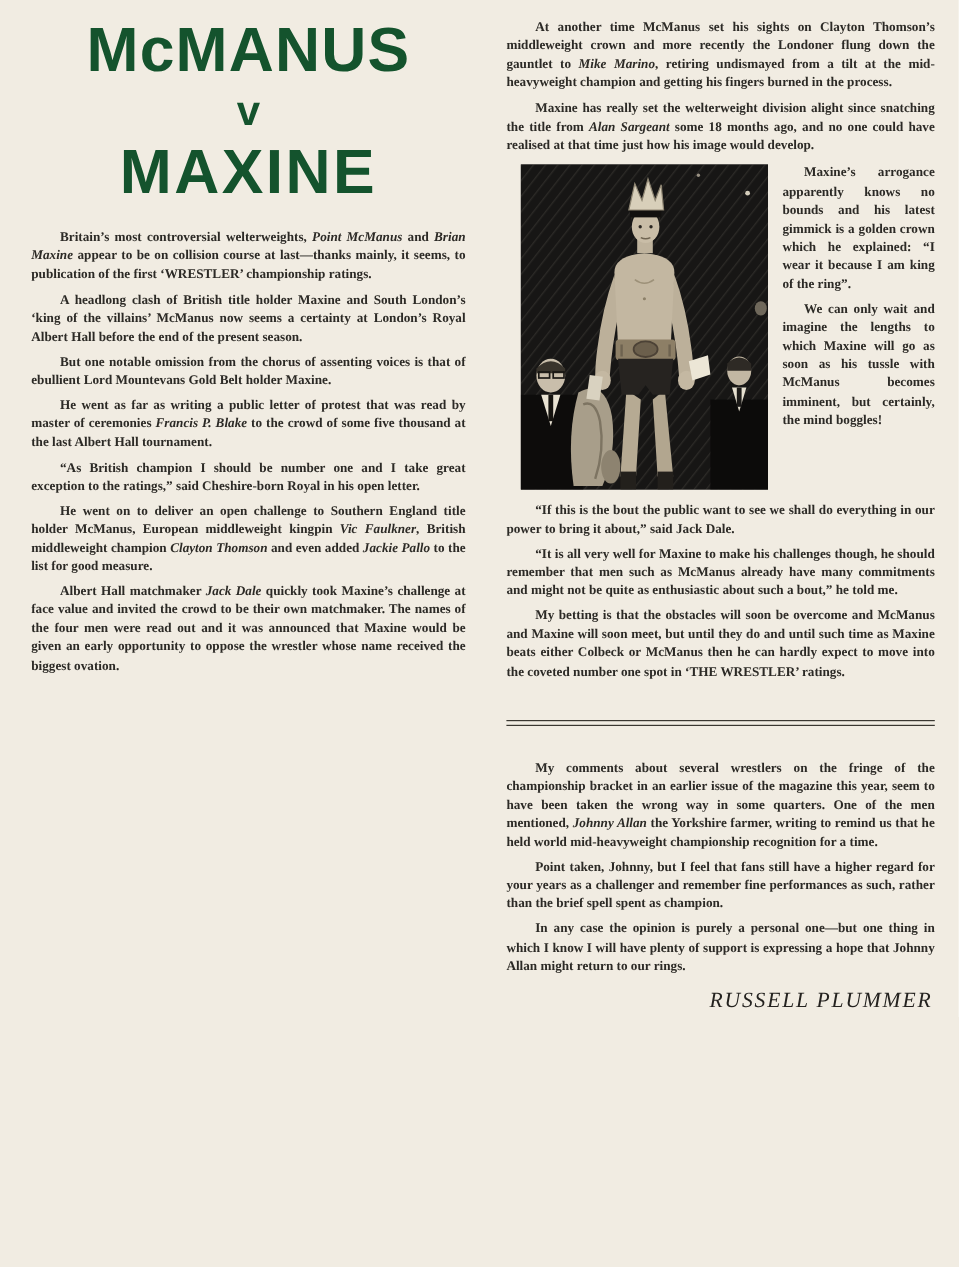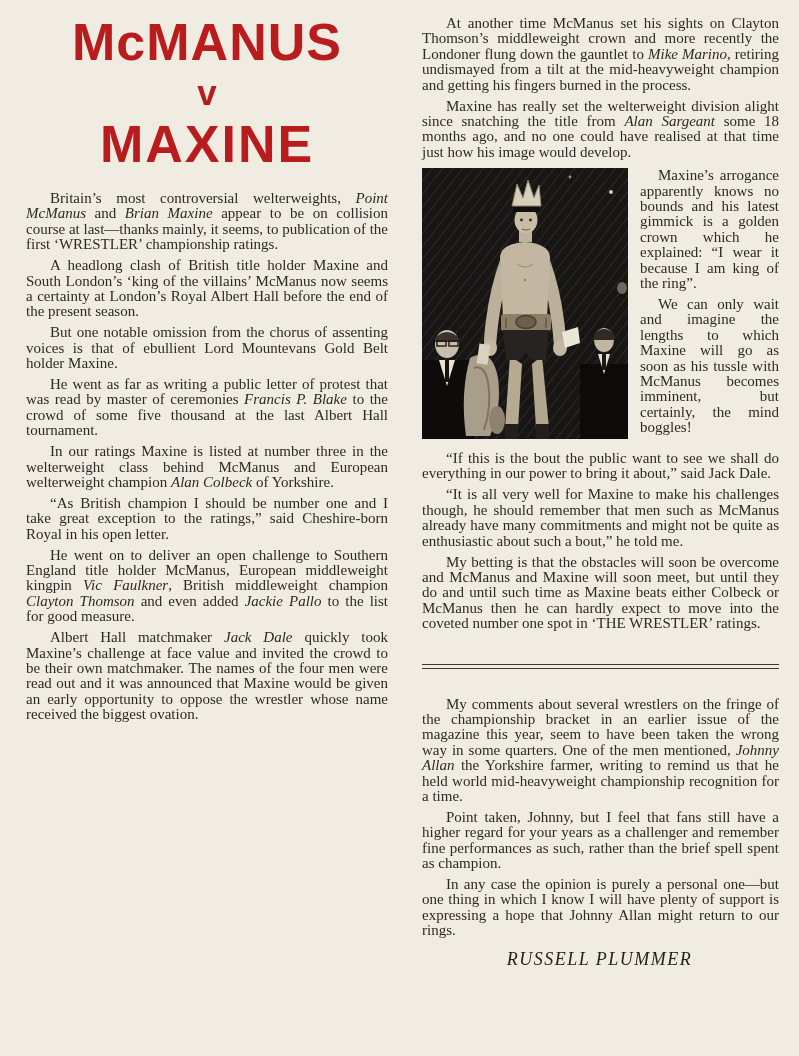--- a/index.html
+++ b/index.html
@@ -11,60 +11,61 @@
     overflow: hidden;
     color: #2c2a26;
     box-sizing: border-box;
     padding: 16px 14px 0 26px;
   }
   .columns { display: flex; gap: 34px; }
   .col-left  { width: 362px; flex: none; }
   .col-right { width: 357px; flex: none; }
 
   
-  .headline { text-align: center; color: #b91c1c; font-family: "Liberation Sans", sans-serif; margin-bottom: 20px; }
+  .headline { text-align: center; color: #14532d; font-family: "Liberation Sans", sans-serif; margin-bottom: 20px; }
   .headline .t1 { font-size: 52px; font-weight: 700; letter-spacing: 1px; line-height: 1.02; }
   .headline .t2 { font-size: 35px; font-weight: 700; line-height: 1.0; margin-top: 6px; }
   .headline .t3 { font-size: 52px; font-weight: 700; letter-spacing: 2px; line-height: 1.02; margin-top: 8px; }
   .headline .subtitle { font-size: 33px; font-weight: 700; font-style: italic; letter-spacing: .5px; margin-top: 13px; line-height: 1.05; }
 
   
   .para {
     font-family: "Liberation Serif", serif;
-    font-size: 15px;
+    font-size: 11px;
     line-height: 15.4px;
     text-align: justify;
     text-indent: 24px;
     margin: 0 0 5.5px 0;
+    font-weight: bold;
   }
   .para em { font-style: italic; }
 
   
-  .figure-row { display: flex; margin: 8px 0 10px 0; }
+  .figure-row { display: flex; margin: 8px 0 10px 12px; }
   .photo {
     width: 206px; height: 271px; flex: none; margin-right: 12px;
     background: #161514;
   }
   .photo svg { display: block; width: 206px; height: 271px; }
   .side-text { flex: 1; min-width: 0; }
   .side-text .para { text-indent: 18px; }
 
   .divider {
     height: 3px;
     border-top: 1.5px solid #3a3731;
     border-bottom: 1.5px solid #3a3731;
     margin: 32px 0 28px 0;
   }
 
   .byline {
     font-family: "Liberation Serif", serif;
     font-style: italic;
     font-size: 18px;
     letter-spacing: 1.5px;
-    text-align: center;
+    text-align: right;
     color: #24221f;
     margin-top: 10px;
     padding-right: 2px;
   }
 </style>
 </head>
 <body>
 
 <div class="page">
   <div class="columns">
@@ -73,21 +74,20 @@
       <div class="headline">
         <div class="t1">McMANUS</div>
         <div class="t2">v</div>
         <div class="t3">MAXINE</div>
       </div>
       <div>
           <p class="para">Britain’s most controversial welterweights, <em>Point McManus</em> and <em>Brian Maxine</em> appear to be on collision course at last—thanks mainly, it seems, to publication of the first ‘WRESTLER’ championship ratings.</p>
           <p class="para">A headlong clash of British title holder Maxine and South London’s ‘king of the villains’ McManus now seems a certainty at London’s Royal Albert Hall before the end of the present season.</p>
           <p class="para">But one notable omission from the chorus of assenting voices is that of ebullient Lord Mountevans Gold Belt holder Maxine.</p>
           <p class="para">He went as far as writing a public letter of protest that was read by master of ceremonies <em>Francis P. Blake</em> to the crowd of some five thousand at the last Albert Hall tournament.</p>
-          <p class="para">In our ratings Maxine is listed at number three in the welterweight class behind McManus and European welterweight champion <em>Alan Colbeck</em> of Yorkshire.</p>
           <p class="para">“As British champion I should be number one and I take great exception to the ratings,” said Cheshire-born Royal in his open letter.</p>
           <p class="para">He went on to deliver an open challenge to Southern England title holder McManus, European middleweight kingpin <em>Vic Faulkner</em>, British middleweight champion <em>Clayton Thomson</em> and even added <em>Jackie Pallo</em> to the list for good measure.</p>
           <p class="para">Albert Hall matchmaker <em>Jack Dale</em> quickly took Maxine’s challenge at face value and invited the crowd to be their own matchmaker. The names of the four men were read out and it was announced that Maxine would be given an early opportunity to oppose the wrestler whose name received the biggest ovation.</p>
         </div>
     </div>
 
     <div class="col-right">
       <div>
           <p class="para">At another time McManus set his sights on Clayton Thomson’s middleweight crown and more recently the Londoner flung down the gauntlet to <em>Mike Marino</em>, retiring undismayed from a tilt at the mid-heavyweight champion and getting his fingers burned in the process.</p>
           <p class="para">Maxine has really set the welterweight division alight since snatching the title from <em>Alan Sargeant</em> some 18 months ago, and no one could have realised at that time just how his image would develop.</p>

